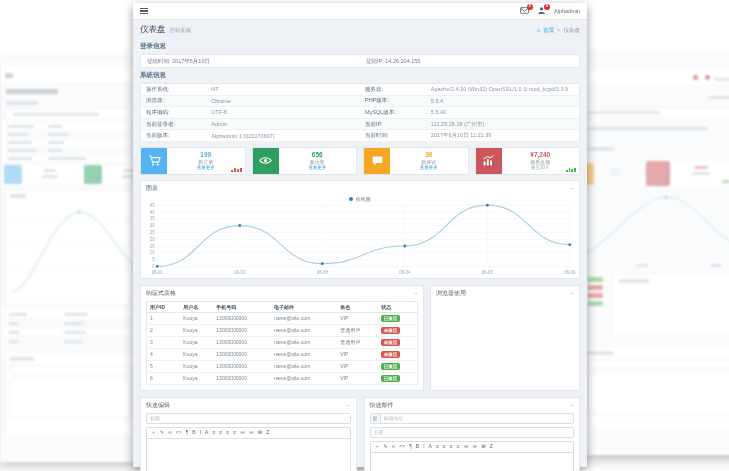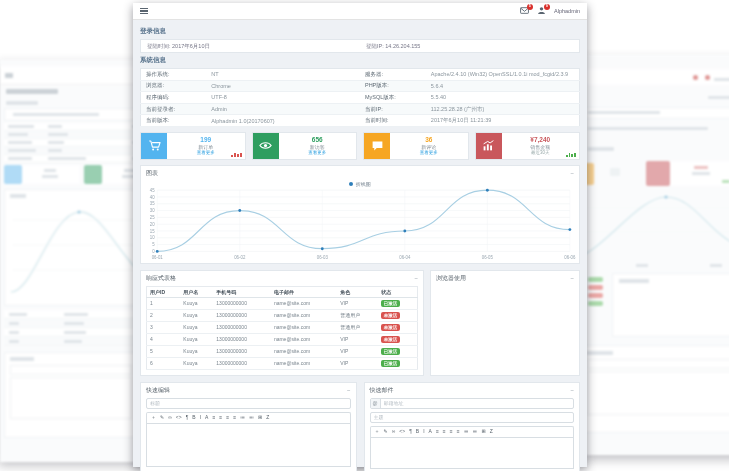--- a/index.html
+++ b/index.html
@@ -250,20 +250,30 @@
               <path d="M2 14 C2 9.5 14 9.5 14 14 Z" fill="#5a6570"></path>
             </svg>
           <span class="nav-badge">9</span>
         </div>
         <span class="nav-user">Alphadmin</span>
       </div>
     </div>
 
     <div class="content">
 
+      <div class="page-head">
+        <span class="pg-title">仪表盘</span>
+        <span class="pg-sub">控制面板</span>
+        <span class="crumbs">
+          <span class="crumb-home">⌂</span>
+          <span class="crumb-home">首页</span>
+          <span class="crumb-sep">&gt;</span>
+          <span>仪表盘</span>
+        </span>
+      </div>
 
       <div class="section-label">登录信息</div>
       <div class="login-row">
         <div class="login-cell">登陆时间: 2017年6月10日</div>
         <div class="login-cell">登陆IP: 14.26.204.155</div>
       </div>
 
       <div class="section-label">系统信息</div>
       <table class="sys">
           <tbody id="sys-body">

